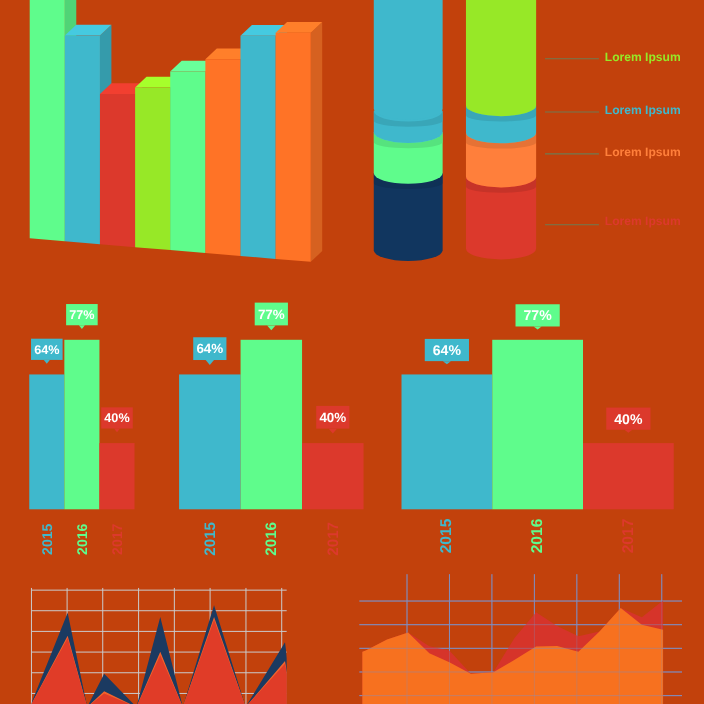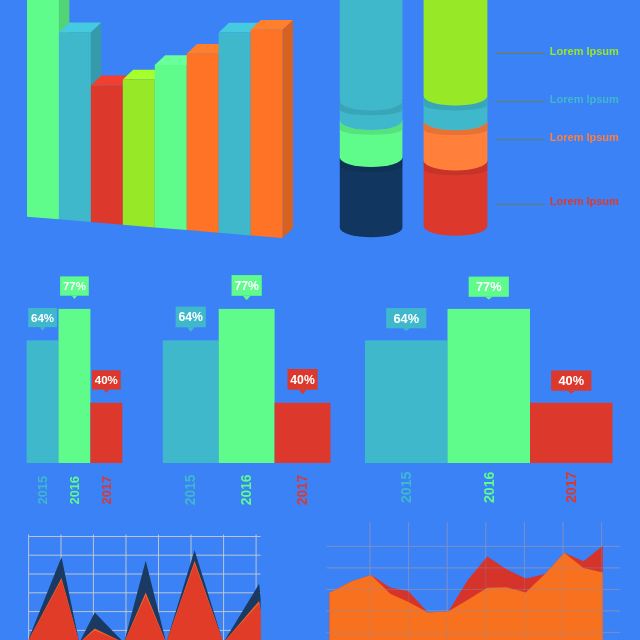--- a/index.html
+++ b/index.html
@@ -1,18 +1,18 @@
 <!DOCTYPE html>
 <html><head>
 <meta charset="utf-8">
 <style>
   html,body{margin:0;padding:0;background:#ffffff;}
   body{width:640px;height:640px;overflow:hidden;
        font-family:"Liberation Sans",sans-serif;-webkit-font-smoothing:antialiased;}
-  .page{position:relative;width:640px;height:640px;background:#3b82f6;}
+  .page{position:relative;width:640px;height:640px;background:#c2410c;}
   .panel{position:absolute;}
   svg{display:block;overflow:visible;}
   text{font-family:"Liberation Sans",sans-serif;}
 </style>
 </head>
 <body>
 
 <div class="page">
 
   <div class="panel" style="left:0;top:0;width:310px;height:250px;">

